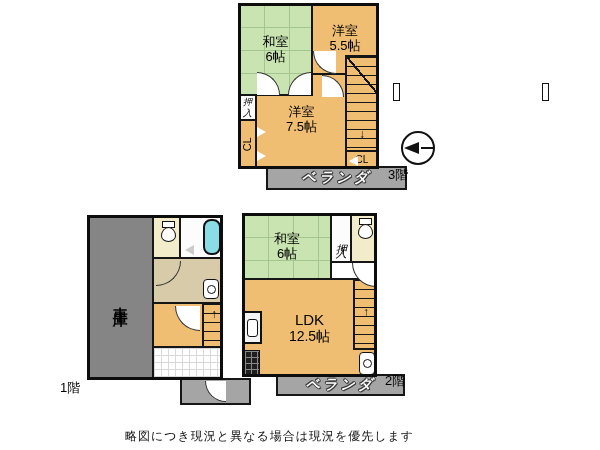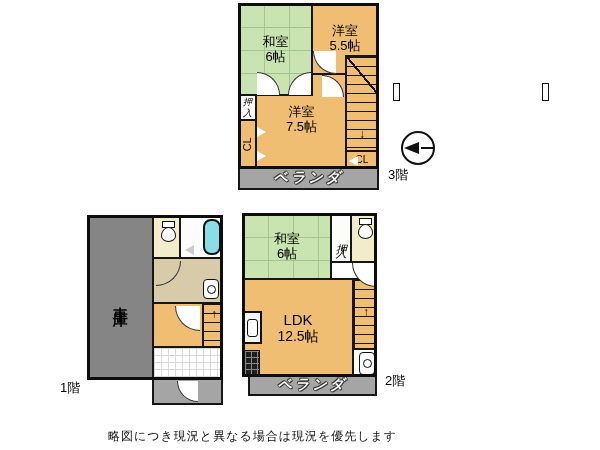--- a/index.html
+++ b/index.html
@@ -22,21 +22,21 @@
   .steps{background-color:#f0be72;
     background-image:repeating-linear-gradient(to bottom,#161616 0 1px,transparent 1px 9px);}
   .steps-diag-t::before{content:"";position:absolute;inset:0;
     background:linear-gradient(to top right,transparent calc(50% - 18px),transparent calc(50% - 1px),#161616 calc(50% - 1px),#161616 calc(50% + 1px),transparent calc(50% + 1px));
     background-size:100% 36px;background-repeat:no-repeat;}
   .tile{background-color:#fff;
     background-image:linear-gradient(#d9d9d9 1px,transparent 1px),
                      linear-gradient(90deg,#d9d9d9 1px,transparent 1px);
     background-size:7px 7px;}
   .veranda{position:absolute;box-sizing:border-box;background:#a5a5a5;border:2px solid #161616;
-    display:flex;align-items:center;justify-content:center;z-index:0;}
+    display:flex;align-items:center;justify-content:center;z-index:0;margin-left:28px;}
   .veranda span{color:#fff;font-weight:bold;font-style:italic;letter-spacing:3px;font-size:14px;
     text-shadow:1px 0 #3c3c3c,-1px 0 #3c3c3c,0 1px #3c3c3c,0 -1px #3c3c3c,1px 1px #3c3c3c,-1px -1px #3c3c3c;}
   .vert{writing-mode:vertical-rl;letter-spacing:3px;}
   .rot90{transform:rotate(-90deg);display:inline-block;}
   .floor-label{position:absolute;font-size:13px;z-index:7;}
   
   .arc{position:absolute;background:#fff;z-index:2;}
   .arc-bl{border-bottom-left-radius:100%;border-left:1px solid #333;border-bottom:1px solid #333;}
   .arc-br{border-bottom-right-radius:100%;border-right:1px solid #333;border-bottom:1px solid #333;}
   .arc-tl{border-top-left-radius:100%;border-left:1px solid #333;border-top:1px solid #333;}
@@ -61,21 +61,21 @@
   .ksink::after{content:"";width:9px;height:16px;background:#fff;border:1.2px solid #111;border-radius:3px;}
   .stove{position:absolute;box-sizing:border-box;background:#1e1e1e;z-index:3;
     background-image:linear-gradient(#888 1px,transparent 1px),linear-gradient(90deg,#888 1px,transparent 1px);
     background-size:6px 6px;border:1px solid #111;}
   .compass{position:absolute;width:30px;height:30px;border:2px solid #111;border-radius:50%;
     background:#fff;z-index:2;}
   .compass::before{content:"";position:absolute;left:1px;top:50%;transform:translateY(-50%);
     border-top:6px solid transparent;border-bottom:6px solid transparent;border-right:15px solid #111;}
   .compass::after{content:"";position:absolute;right:0;top:50%;width:12px;height:2px;
     background:#111;transform:translateY(-50%);}
-  .disclaimer{position:absolute;font-size:12px;letter-spacing:1px;color:#111;}
+  .disclaimer{position:absolute;font-size:12px;letter-spacing:1px;color:#111;margin-left:17px;}
   .winmark{position:absolute;background:#fff;border:1px solid #111;z-index:7;}
   .small-label{font-size:9px;letter-spacing:0;}
 </style>
 </head>
 <body>
 
 <div id="canvas">
 
   <div class="abs" style="left:238px;top:3px;width:141px;height:190px;">
 
@@ -168,21 +168,21 @@
     <div class="veranda" style="left:65px;top:163px;width:71px;height:27px;">
       <div class="arc arc-bl" style="left:23px;top:1px;width:20px;height:20px;"></div>
     </div>
 
     <div class="outer" style="left:0;top:0;width:136px;height:165px;"></div>
   </div>
   <div class="floor-label" style="left:60px;top:379px;">1階</div>
 
   <div class="abs" style="left:242px;top:213px;width:135px;height:184px;">
 
-    <div class="room orange" style="left:0;top:65px;width:112px;height:99px;">
+    <div class="room orange" style="left:0;top:65px;width:135px;height:99px;">
       <span style="font-size:15px;">LDK</span>
       <span style="font-size:14px;">12.5帖</span>
     </div>
 
     <div class="room tatami" style="left:0;top:0;width:90px;height:67px;">
       <span>和室</span>
       <span>6帖</span>
     </div>
 
     <div class="room white" style="left:88px;top:0;width:22px;height:50px;font-size:11px;">

